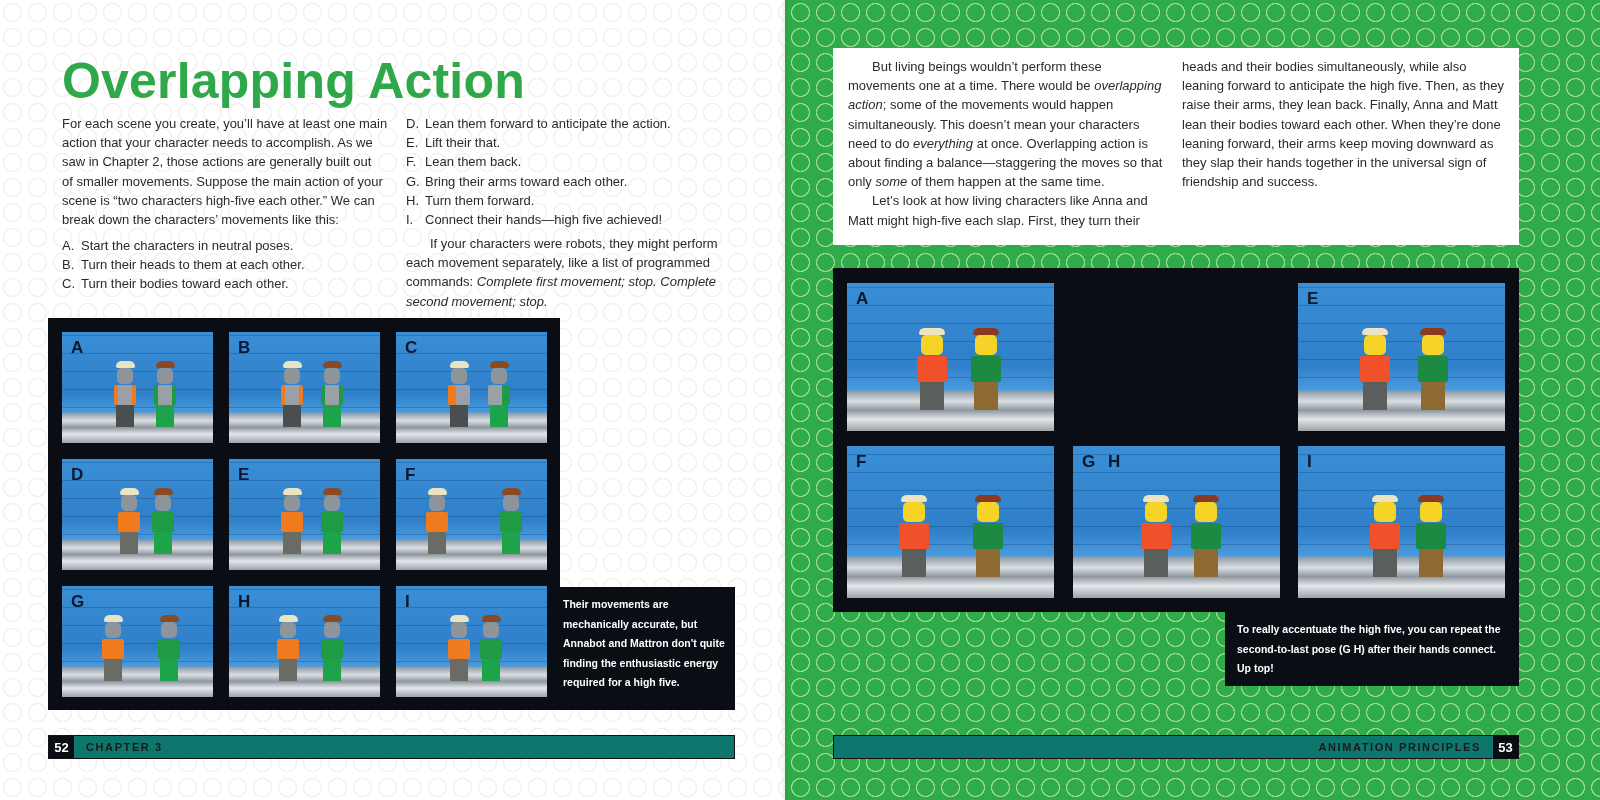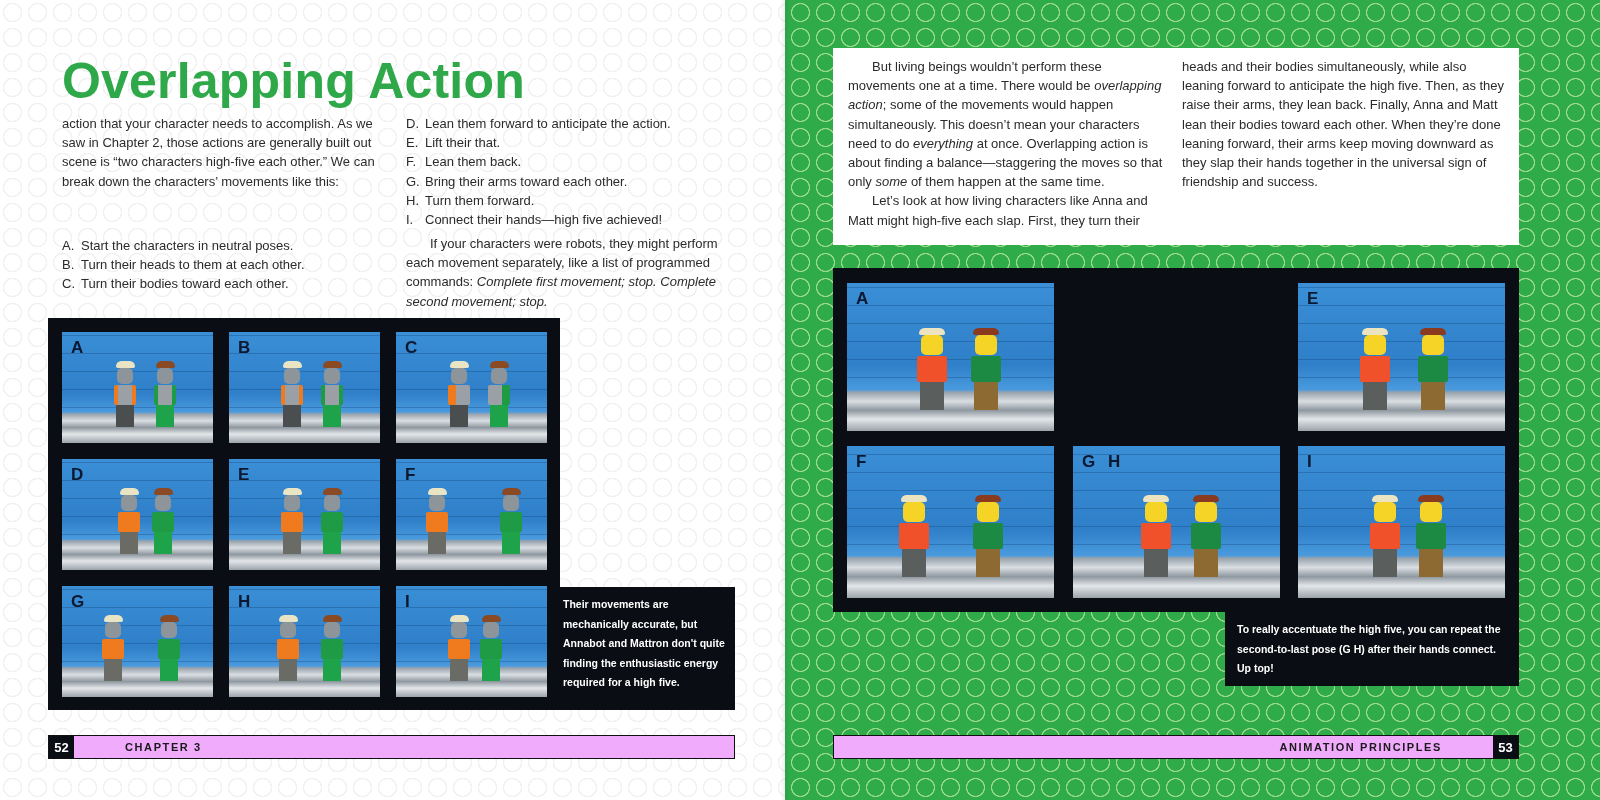--- a/index.html
+++ b/index.html
@@ -72,43 +72,45 @@
     position: absolute; left: 833px; top: 268px; width: 686px; height: 344px; background: #0b0d14;
   }
   .caption-right {
     position: absolute; left: 1225px; top: 612px; width: 294px; height: 74px;
     background: #0b0d14; color: #fff; font-weight: bold; font-size: 10.5px; line-height: 19.5px;
     padding: 8px 8px 0 12px;
   }
 
   
   .footer {
-    position: absolute; top: 735px; height: 24px; border: 1.5px solid #111; background: #f0abfc;
-    display: flex; align-items: center; gap: 39px;
+    position: absolute; top: 735px; height: 24px; border: 1.5px solid #111; background: #0f766e;
+    display: flex; align-items: center;
   }
   .footer .num {
     background: #0b0d14; color: #fff; font-weight: bold; font-size: 13px;
     height: 100%; display: flex; align-items: center; justify-content: center; width: 25px;
   }
   .footer .chap {
     font-weight: bold; font-size: 11px; letter-spacing: 1.6px; color: #1a1a1a;
   }
 </style>
 </head>
 <body>
 
 <div class="page-left"></div>
 <div class="page-right"></div>
 <div class="gutter"></div>
 
 <h1 class="title">Overlapping Action</h1>
 
 <div class="text-block" style="left:62px; top:114px; width:330px;">
+  <p>For each scene you create, you’ll have at least one main</p>
   <p>action that your character needs to accomplish. As we</p>
   <p>saw in Chapter 2, those actions are generally built out</p>
+  <p>of smaller movements. Suppose the main action of your</p>
   <p>scene is “two characters high-five each other.” We can</p>
   <p>break down the characters’ movements like this:</p>
 </div>
 
 <ul class="text-block list" style="left:62px; top:236px; width:330px;">
   <li>
       <span class="ltr">A.</span>
       <span>Start the characters in neutral poses.</span>
     </li>
   <li>

